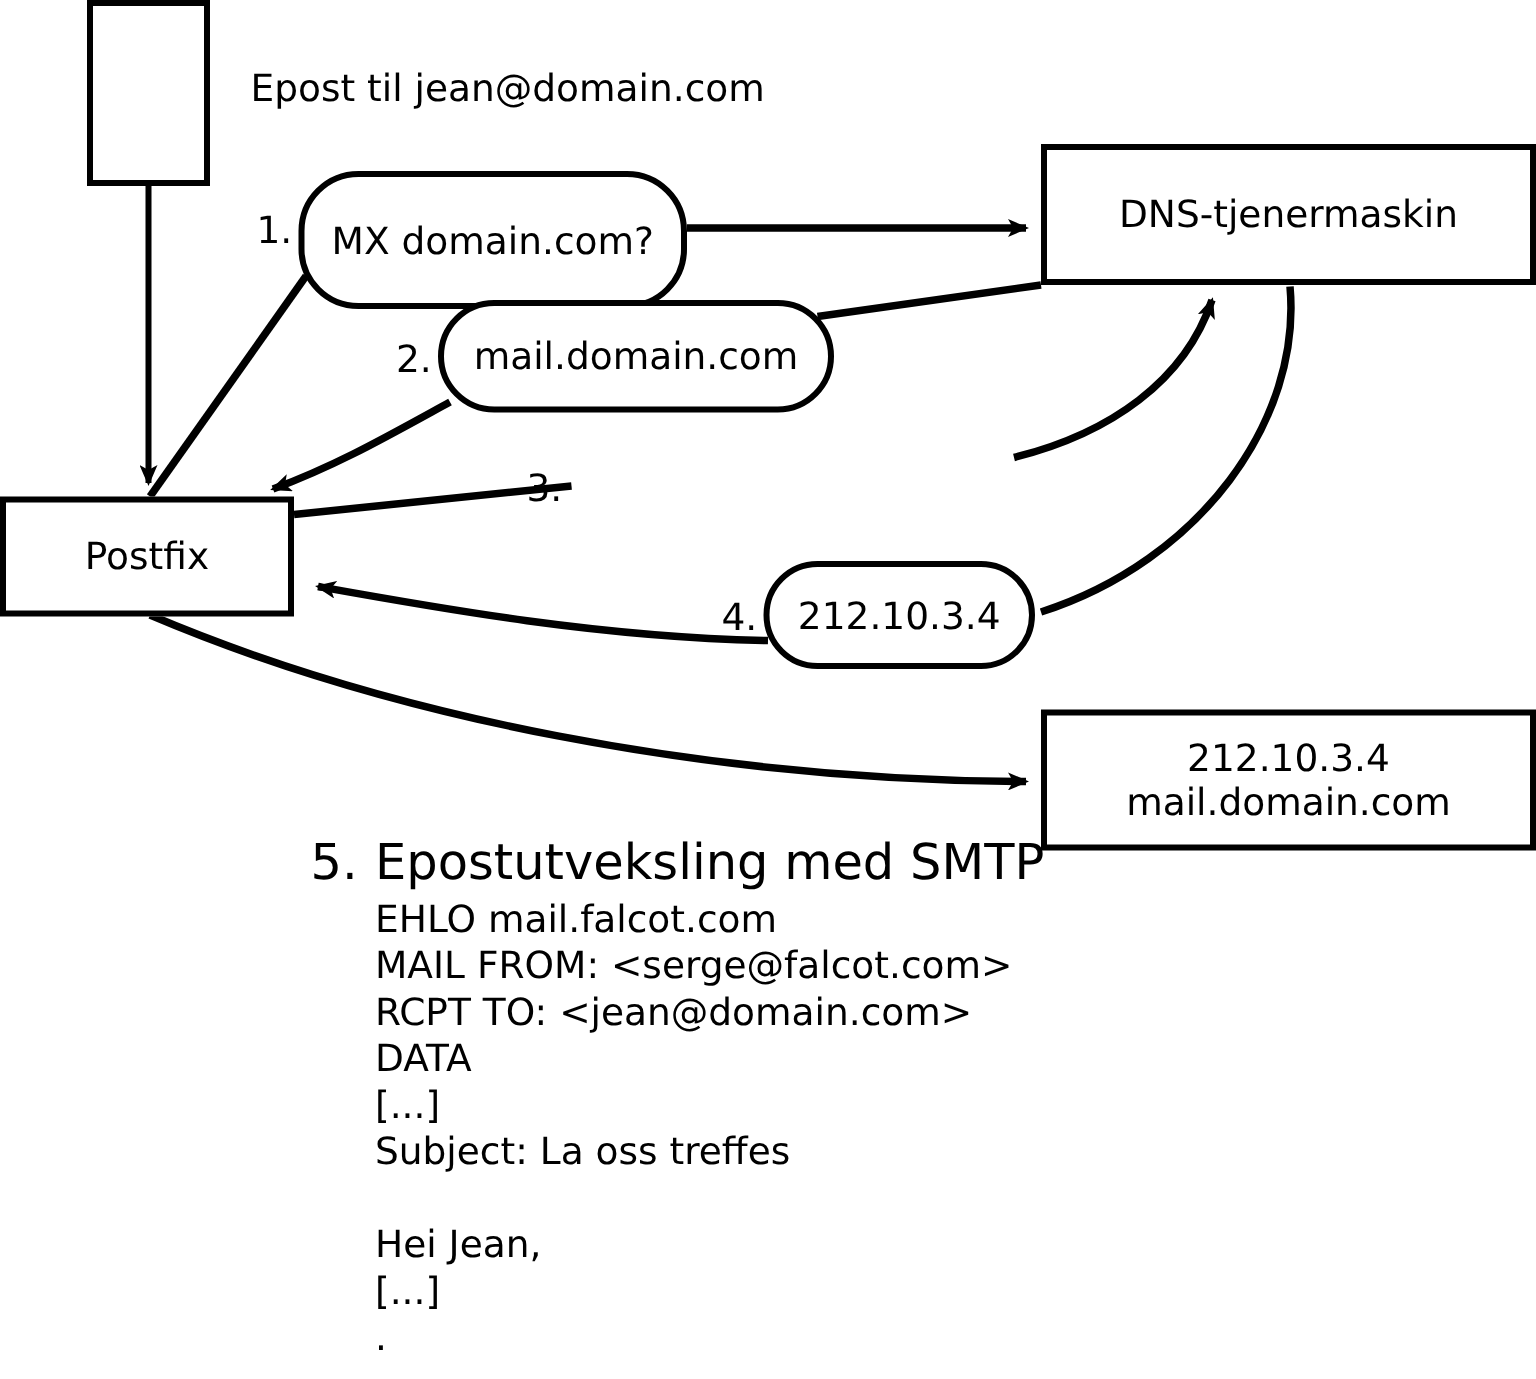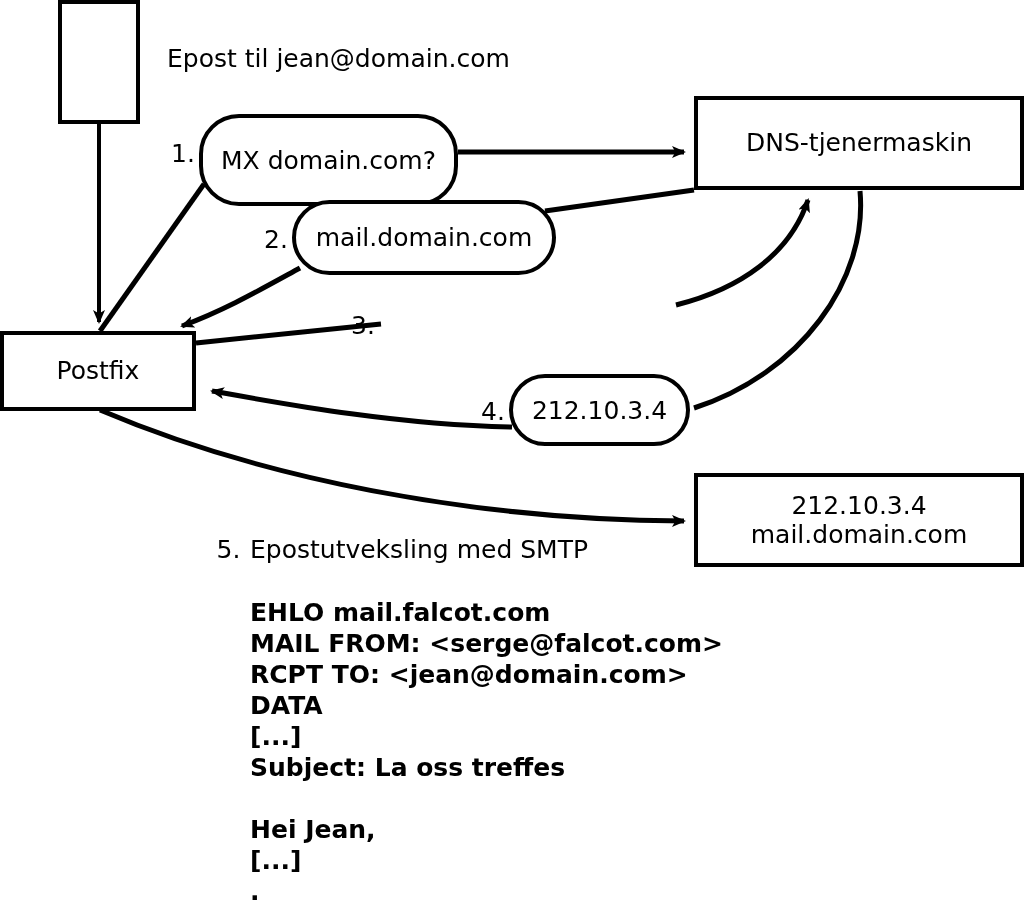--- a/index.html
+++ b/index.html
@@ -66,30 +66,28 @@
     text-align: center;
   }
   #smtp-block {
     position: absolute;
     left: 250px;
     top: 597px;
     font-size: 25px;
     line-height: 31px;
     z-index: 2;
     white-space: pre;
-    font-weight: bold;
   }
   #step5-row {
     position: absolute;
     left: 207px;
-    top: 535px;
-    font-size: 25px;
+    top: 555px;
+    font-size: 33px;
     z-index: 5;
     white-space: nowrap;
-    text-align: center;
   }
   #step5-row .s5-label {
     display: inline-block;
     width: 43px;
   }
 </style>
 </head>
 <body>
 
 <div id="stage">

